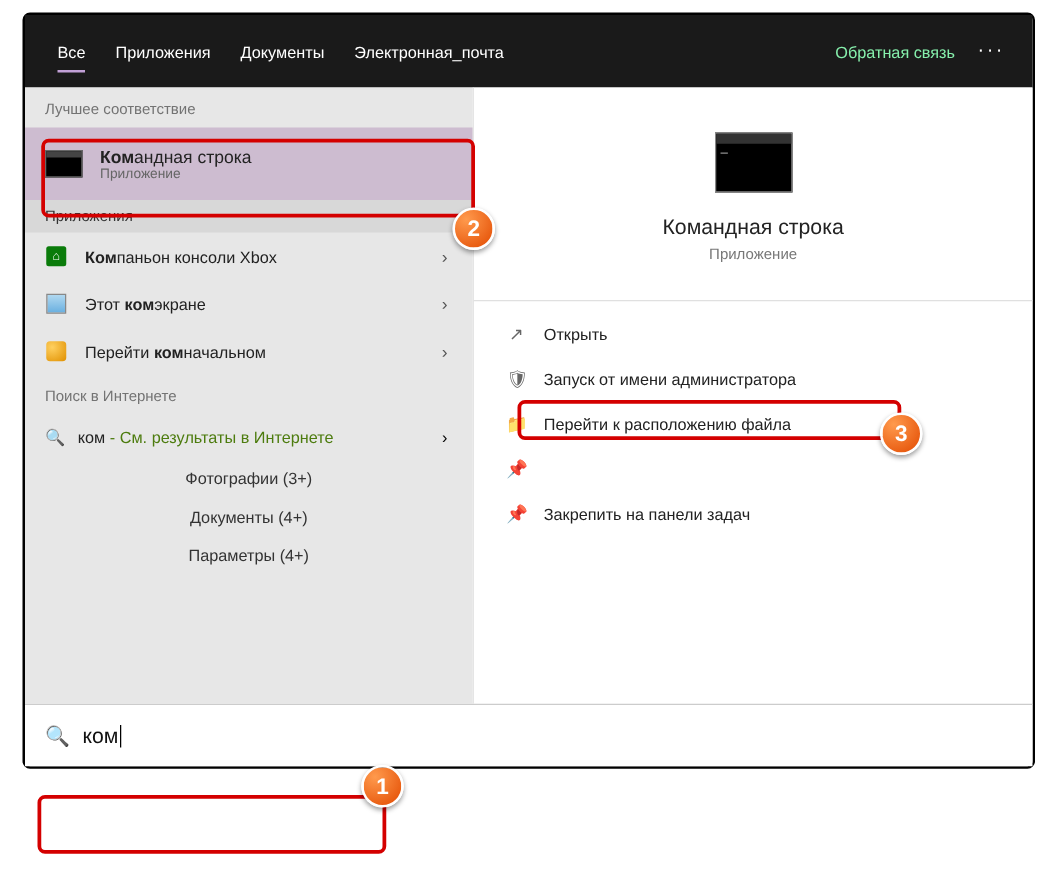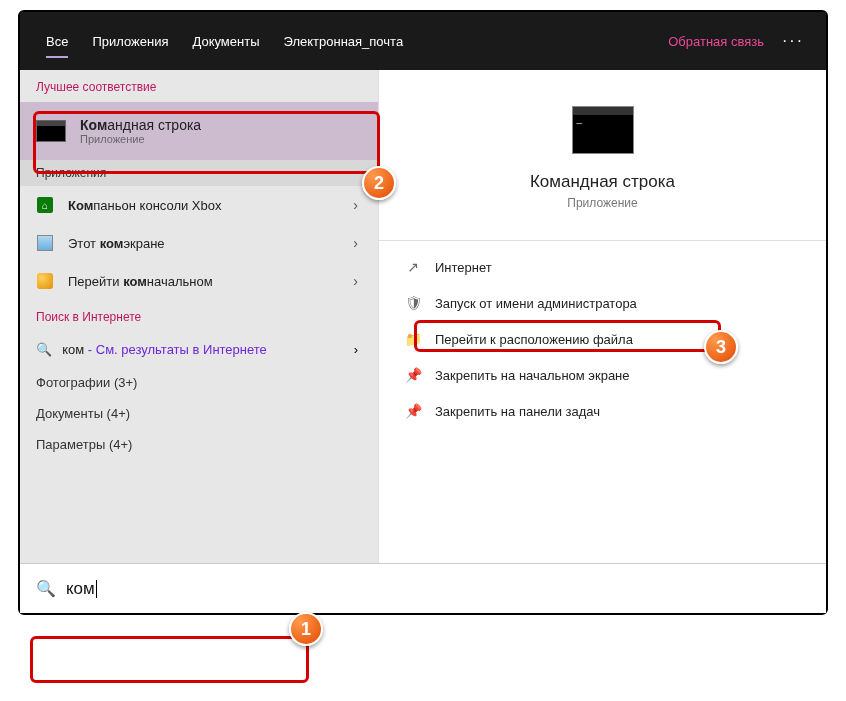--- a/index.html
+++ b/index.html
@@ -3,45 +3,45 @@
 <meta charset="utf-8">
 <style>
   * { box-sizing: border-box; margin: 0; padding: 0; font-family: "Segoe UI", Arial, sans-serif; }
   body { background: #fff; width: 846px; height: 701px; position: relative; overflow: hidden; }
   .frame { position: absolute; left: 18px; top: 10px; width: 810px; height: 605px; border: 2px solid #000; border-radius: 6px; background: #fff; }
   .tabbar { height: 58px; background: #1a1a1a; display: flex; align-items: center; padding: 0 14px; gap: 0; }
   .tab { color: #fff; font-size: 13px; padding: 0 12px; height: 58px; display: flex; align-items: center; position: relative; cursor: pointer; }
   .tab.active::after { content: ""; position: absolute; bottom: 12px; left: 12px; right: 12px; height: 2px; background: #c1a0d6; }
   .tab .chev { margin-left: 4px; font-size: 10px; }
   .spacer { flex: 1; }
-  .feedback { color: #ec4899; font-size: 13px; padding: 0 10px; }
+  .feedback { color: #86efac; font-size: 13px; padding: 0 10px; }
   .more { color: #fff; font-size: 16px; padding: 0 8px; letter-spacing: 2px; }
   .body { display: flex; height: calc(100% - 58px - 50px); }
   .left { width: 358px; background: #e7e7e7; position: relative; }
   .right { flex: 1; background: #fff; border-left: 1px solid #ddd; }
-  .section-hdr { font-size: 12px; color: #be185d; padding: 10px 16px 8px; border-radius: 15px; }
+  .section-hdr { font-size: 12px; color: #737373; padding: 10px 16px 8px; border-radius: 15px; }
   .best { background: #cdbcd0; height: 58px; display: flex; align-items: center; padding: 0 16px; gap: 14px; }
   .best-icon { width: 30px; height: 22px; background: #000; border: 1px solid #666; position: relative; }
   .best-icon::before { content: ""; position: absolute; top: 0; left: 0; right: 0; height: 5px; background: #444; }
   .best-text .title { font-size: 14px; color: #222; }
   .best-text .title .bold { font-weight: 600; }
   .best-text .sub { font-size: 11px; color: #666; }
   .apps-hdr { background: #d8d8d8; font-size: 12px; color: #333; padding: 6px 16px; }
   .row { display: flex; align-items: center; padding: 10px 16px; gap: 14px; font-size: 13px; color: #222; position: relative; }
   .row .chevron { position: absolute; right: 20px; color: #555; font-size: 14px; }
   .row .icon { width: 18px; height: 18px; display: flex; align-items: center; justify-content: center; font-size: 14px; }
   .row .bold { font-weight: 600; }
   .xbox { background: #0a7b0a; color: #fff; font-size: 10px; font-weight: bold; border-radius: 2px; width:16px; height:16px; display:flex; align-items:center; justify-content:center;}
   .pc { width:16px; height:16px; background: linear-gradient(#b0d8f0,#6ab0e0); border:1px solid #888;}
   .comp { width:16px; height:16px; background: radial-gradient(circle at 30% 30%, #ffd060, #e09000); border-radius: 3px;}
   .websearch { display:flex; align-items:center; gap:10px; padding:10px 16px; font-size:13px;}
   .websearch .mag { color:#555; }
   .websearch .q { color:#222;}
-  .websearch .hint { color:#6d28d9;}
-  .cat { padding: 8px 16px; font-size: 13px; color: #333; }
+  .websearch .hint { color:#4d7c0f;}
+  .cat { padding: 8px 16px; font-size: 13px; color: #333; text-align: center; }
   .detail-head { text-align: center; padding: 36px 0 10px; }
   .det-icon { width: 62px; height: 48px; background: #000; margin: 0 auto 18px; border: 1px solid #888; position: relative; }
   .det-icon::before { content:""; position:absolute; top:0;left:0;right:0;height:8px;background:#333;}
   .det-icon::after { content:"_"; color:#ccc; position:absolute; top:6px; left:4px; font-size:10px;}
   .det-title { font-size: 17px; color: #222; margin-bottom: 4px;}
   .det-sub { font-size: 12px; color: #777; }
   .divider { height:1px; background:#e0e0e0; margin: 20px 0 8px;}
   .action { display:flex; align-items:center; gap:14px; padding: 10px 26px; font-size:13px; color:#222;}
   .action .aicon { width:16px; color:#666; font-size:14px; text-align:center;}
   .searchbar { position:absolute; bottom:0; left:0; right:0; height:50px; background:#fff; border-top:1px solid #ccc; display:flex; align-items:center; padding:0 16px;}
@@ -114,33 +114,32 @@
 
     <div class="right">
       <div class="detail-head">
         <div class="det-icon"></div>
         <div class="det-title">Командная строка</div>
         <div class="det-sub">Приложение</div>
       </div>
       <div class="divider"></div>
       <div class="action">
         <span class="aicon">↗</span>
-        <span>Интернет</span>
+        <span>Открыть</span>
       </div>
       <div class="action">
         <span class="aicon">🛡</span>
         <span>Запуск от имени администратора</span>
       </div>
       <div class="action">
         <span class="aicon">📁</span>
         <span>Перейти к расположению файла</span>
       </div>
       <div class="action">
         <span class="aicon">📌</span>
-        <span>Закрепить на начальном экране</span>
       </div>
       <div class="action">
         <span class="aicon">📌</span>
         <span>Закрепить на панели задач</span>
       </div>
     </div>
   </div>
 
   <div class="searchbar">
     <span class="mag">🔍</span>

